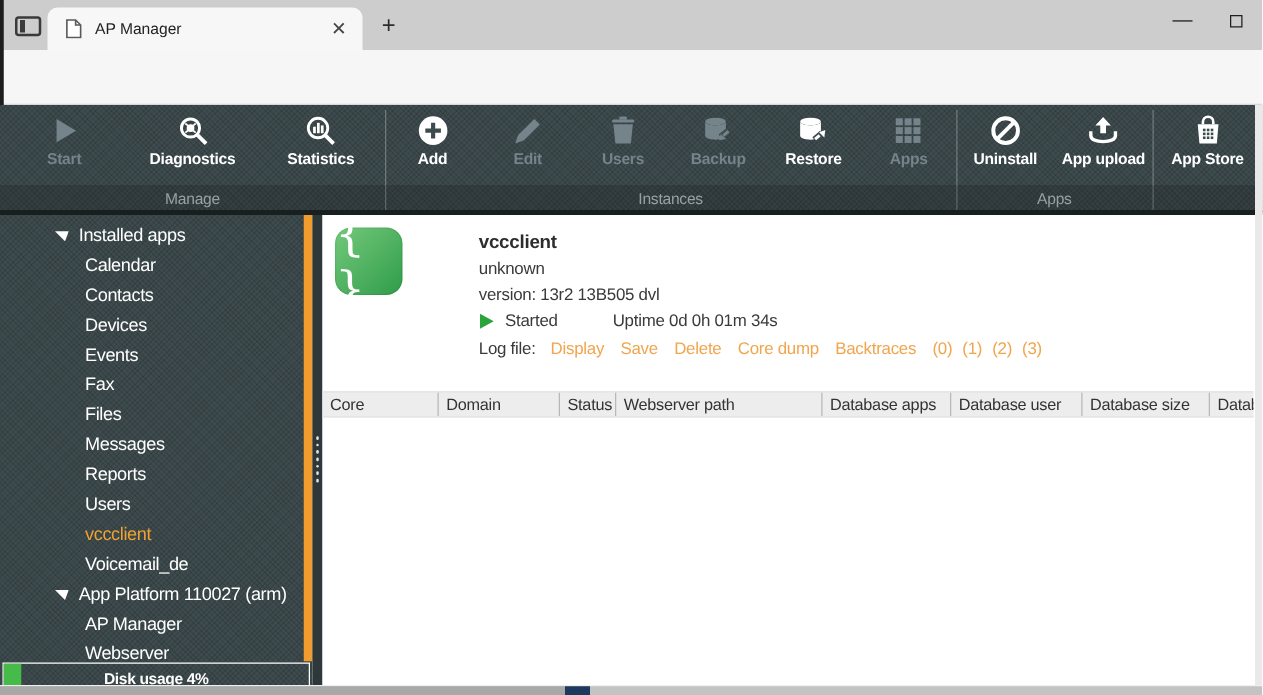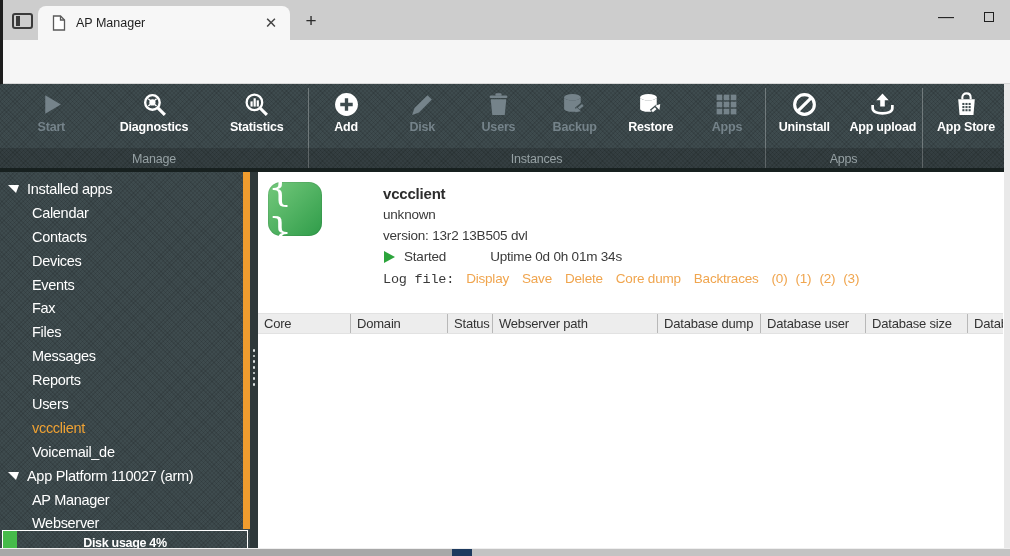--- a/index.html
+++ b/index.html
@@ -50,21 +50,21 @@
   .tbtn.disabled { color:#75838a; }
   .tbtn svg { width:27px; height:27px; }
   .tb-label { font-size:12.5px; font-weight:600; margin-top:2px; white-space:nowrap; }
   .tb-divider { position:absolute; top:4px; width:1px; height:80px; background:rgba(255,255,255,.28); }
   .groupband { position:absolute; left:0; top:64px; width:1010px; height:22px; background:rgba(0,0,0,.16); display:flex; }
   .gb-label { display:flex; align-items:center; justify-content:center; color:#96a1a4; font-size:12.5px; }
   .tb-bottom { position:absolute; left:0; top:168px; width:1010px; height:4px; background:#17201f; }
 
   
   .sidebar { position:absolute; left:0; top:172px; width:250px; height:376px; letter-spacing:-0.3px; }
-  .tree { padding-top:5px; }
+  .tree { padding-top:5px;padding-left:36px; }
   .trow { height:23.9px; display:flex; align-items:center; color:#fff; font-size:14.5px; cursor:pointer; white-space:nowrap; }
   .trow .tri { margin:0 8px 0 8px; width:11px; }
   .trow.child { padding-left:32px; }
   .trow.selected { color:#f0a233; }
   .accent-bar { position:absolute; left:243px; top:0; width:7px; height:357px; background:#f09c2e; }
   .diskbox { position:absolute; left:2px; top:358px; width:246px; height:26px; border:1.5px solid #fff; display:flex; align-items:center; justify-content:center; }
   .disk-fill { position:absolute; left:0; top:0; height:100%; min-width:14px; background:#46bb4a; }
   .disk-label { position:relative; color:#fff; font-size:12.5px; font-weight:600; }
 
   .splitter { position:absolute; left:250px; top:172px; width:8px; height:376px; background:#2e383a; cursor:col-resize; }
@@ -77,21 +77,21 @@
     background:linear-gradient(135deg,#74c97c,#2f9c49); box-shadow:inset 0 0 0 1px rgba(0,0,0,.07);
     display:flex; align-items:center; justify-content:center; color:#fff;
     font-family:"DejaVu Serif", serif; font-size:38px; }
   .app-info { position:absolute; left:125px; top:13px; font-size:13.5px; color:#3a3a3a; }
   .app-name { font-size:15px; font-weight:700; color:#2d2d2d; margin-bottom:5px; }
   .app-line { margin-bottom:6px; }
   .status-row { display:flex; align-items:center; margin-bottom:7px; }
   .status-row svg { margin-right:9px; }
   .uptime { margin-left:44px; }
   .log-row { display:flex; align-items:baseline; }
-  .log-label { margin-right:12px; color:#3a3a3a;font-family:Liberation Mono, monospace; }
+  .log-label { margin-right:12px; color:#3a3a3a; }
   .olink { color:#f0a54e; margin-right:13px; cursor:pointer; }
   .olink.num { margin-right:8px; }
 
   .table-head { position:absolute; left:0; top:141px; width:745px; height:21px; background:#ededed; border-top:1px solid #e2e2e2; border-bottom:1px solid #e2e2e2; display:flex; overflow:hidden; }
   .th { font-size:13px; color:#333; line-height:19px; padding-left:6px; border-left:1px solid #b8b8b8; white-space:nowrap; overflow:hidden; flex-shrink:0; cursor:pointer; }
   .th:first-child { border-left:none; }
 
   .right-edge { position:absolute; left:1004px; top:84px; width:6px; height:464px; background:#e9e9e9; }
 
   
@@ -227,21 +227,21 @@
           <svg viewBox="0 0 26 26">
               <circle cx="13" cy="13" r="11" fill="currentColor"></circle>
               <path d="M13 7v12M7 13h12" stroke="#3e4b4e" stroke-width="3.2"></path>
             </svg>
           <span class="tb-label">Add</span>
         </div>
         <div class="tbtn disabled">
           <svg viewBox="0 0 26 26">
               <path d="M3 23l2.3-6.6L17.8 4l4.2 4.2L9.6 20.7 3 23z" fill="currentColor"></path>
             </svg>
-          <span class="tb-label">Disk</span>
+          <span class="tb-label">Edit</span>
         </div>
         <div class="tbtn disabled">
           <svg viewBox="0 0 26 26">
               <path d="M5.5 8h15l-1.5 15H7z" fill="currentColor"></path>
               <rect x="4.5" y="4.4" width="17" height="2.4" rx="1" fill="currentColor"></rect>
               <rect x="10" y="2.2" width="6" height="2.4" rx="1" fill="currentColor"></rect>
             </svg>
           <span class="tb-label">Users</span>
         </div>
         <div class="tbtn disabled">
@@ -430,21 +430,21 @@
         <span class="olink num">(2)</span>
         <span class="olink num">(3)</span>
       </div>
     </div>
 
     <div class="table-head">
       <div class="th" style="width:92px;">Core</div>
       <div class="th" style="width:97px;">Domain</div>
       <div class="th" style="width:45px;">Status</div>
       <div class="th" style="width:165px;">Webserver path</div>
-      <div class="th" style="width:103px;">Database dump</div>
+      <div class="th" style="width:103px;">Database apps</div>
       <div class="th" style="width:105px;">Database user</div>
       <div class="th" style="width:102px;">Database size</div>
       <div class="th" style="width:40px;">Database</div>
     </div>
   </div>
 
   <div class="right-edge"></div>
 
   <div class="bottom-strip">
     <div class="seg-left"></div>

